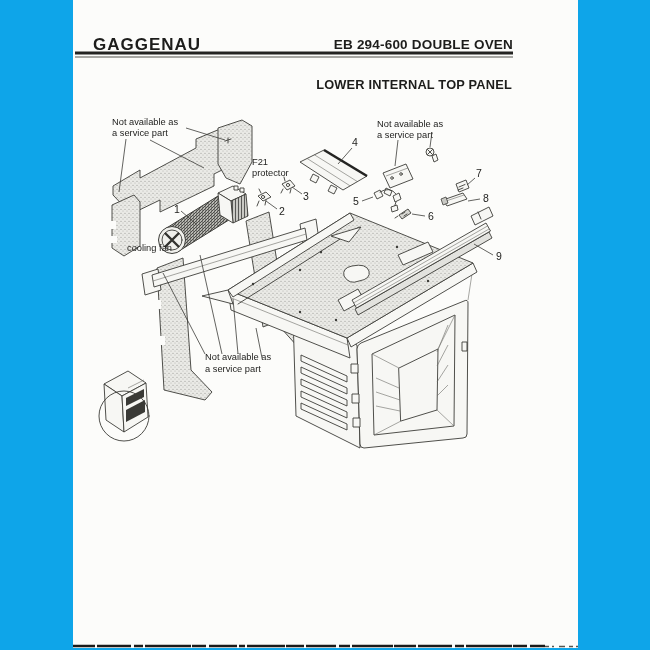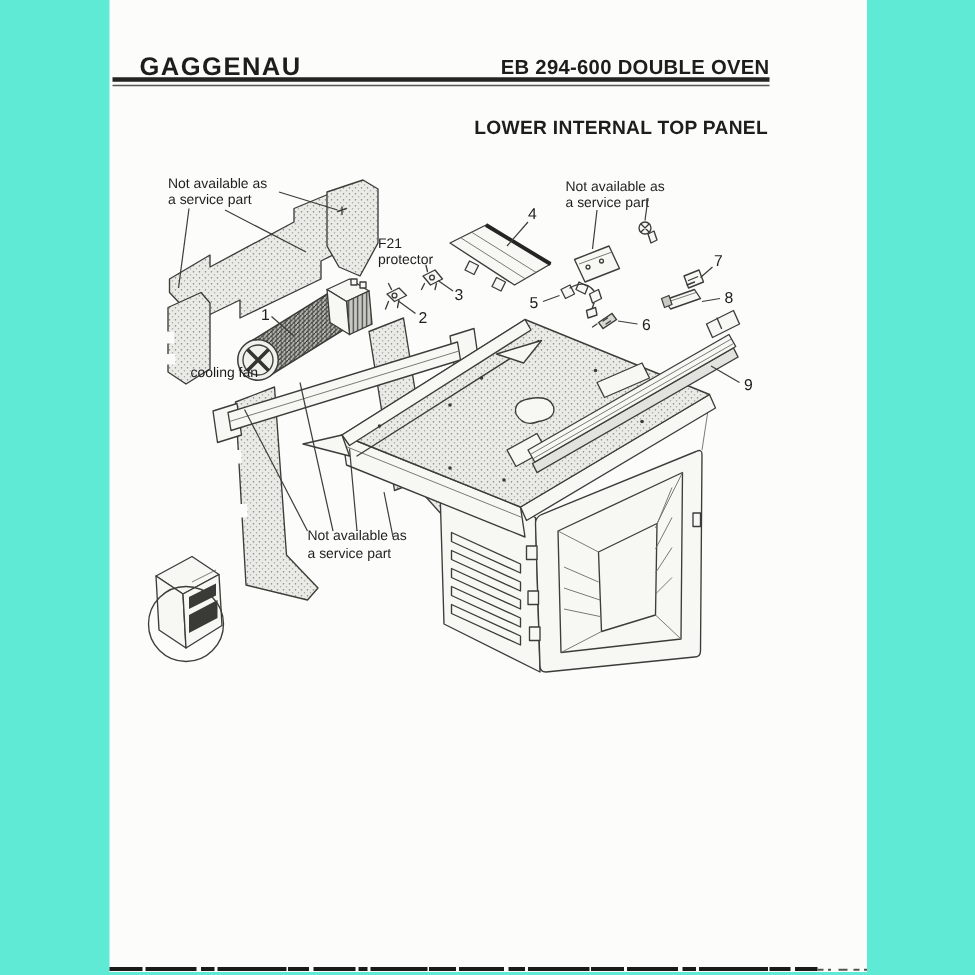--- a/index.html
+++ b/index.html
@@ -1,16 +1,16 @@
 <!DOCTYPE html>
 <html><head>
 <meta charset="utf-8">
 <style>
   html,body{margin:0;padding:0;background:#ffffff;}
-  .stage{position:relative;width:650px;height:650px;background:#5eead4;overflow:hidden;
+  .stage{position:relative;width:650px;height:650px;background:#0ea5e9;overflow:hidden;
          font-family:"Liberation Sans", sans-serif;text-decoration:underline;}
   svg{position:absolute;left:0;top:0;}
   svg text{font-family:"Liberation Sans","DejaVu Sans",sans-serif;fill:#1d1d1b;}
   .h-brand{font-size:17px;font-weight:bold;letter-spacing:1px;}
   .h-model{font-size:13.5px;font-weight:bold;letter-spacing:.2px;}
   .h-title{font-size:12.8px;font-weight:bold;letter-spacing:.2px;}
   .ann{font-size:9.3px;}
   .num{font-size:10.5px;}
   .ink{stroke:#3c3c38;stroke-width:.9;fill:none;stroke-linejoin:round;stroke-linecap:round;}
   .inkf{stroke:#3c3c38;stroke-width:.9;fill:#f7f7f4;stroke-linejoin:round;}

